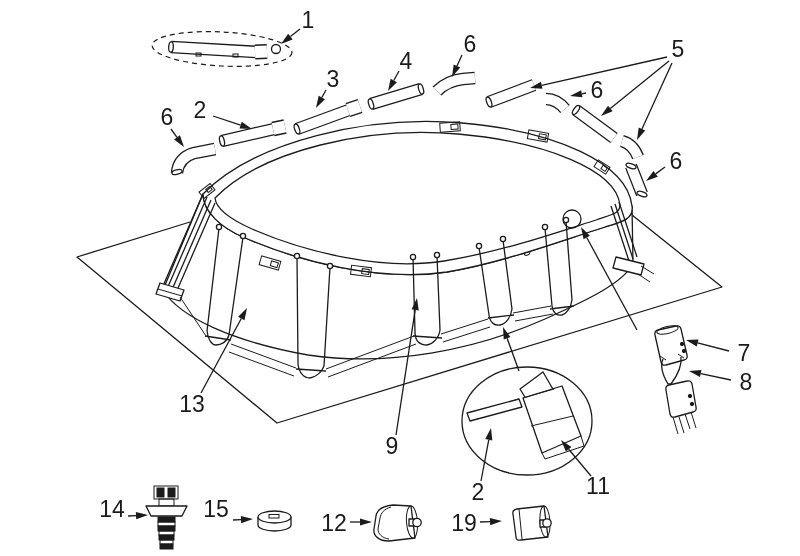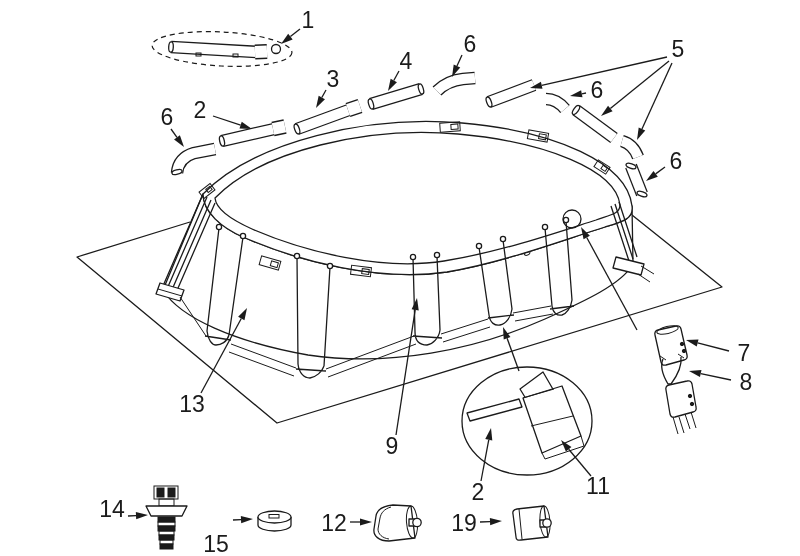--- a/index.html
+++ b/index.html
@@ -313,16 +313,16 @@
       <span class="lbl" style="left: 597px; top: 90px;">6</span>
       <span class="lbl" style="left: 676px; top: 161px;">6</span>
       <span class="lbl" style="left: 744px; top: 353px;">7</span>
       <span class="lbl" style="left: 746px; top: 382px;">8</span>
       <span class="lbl" style="left: 392px; top: 446px;">9</span>
       <span class="lbl" style="left: 478px; top: 492px;">2</span>
       <span class="lbl" style="left: 598px; top: 486px; text-align: center;">11</span>
       <span class="lbl" style="left: 334px; top: 523px;">12</span>
       <span class="lbl" style="left: 192px; top: 404px;">13</span>
       <span class="lbl" style="left: 112px; top: 509px;">14</span>
-      <span class="lbl" style="left: 216px; top: 544px;">15</span>
+      <span class="lbl" style="left: 216px; top: 509px;">15</span>
       <span class="lbl" style="left: 464px; top: 523px;">19</span>
     </div>
 </div>
 
 </body></html>

